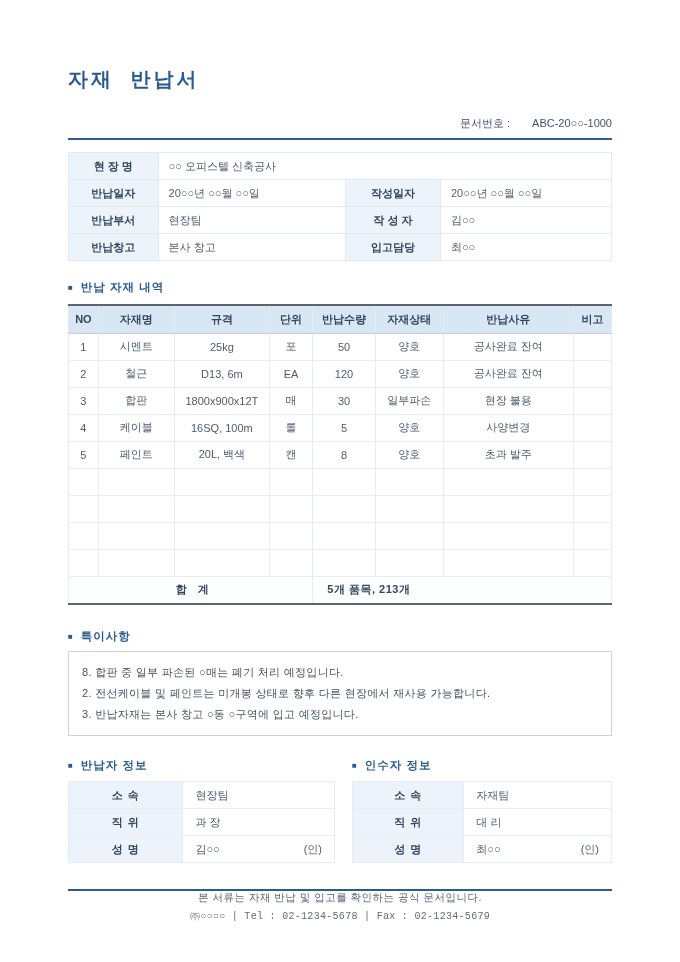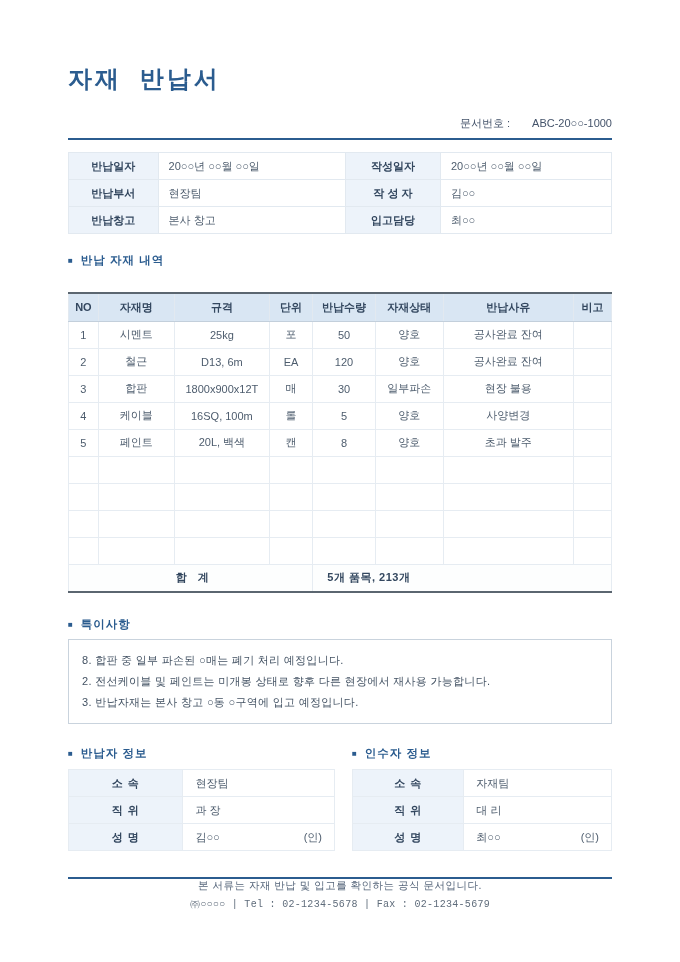--- a/index.html
+++ b/index.html
@@ -8,21 +8,21 @@
     width: 680px; height: 962px;
     font-family: "Liberation Sans", "DejaVu Sans", sans-serif;
     color: #4d5c6d;
     position: relative;
     overflow: hidden;
   }
   .content { padding: 64px 68px 0 68px; width: 680px; }
 
   
   h1.title {
-    color: #2b5c8f; font-size: 24px; font-weight: bold;
+    color: #2b5c8f; font-size: 20px; font-weight: bold;
     letter-spacing: 3px; word-spacing: 8px; line-height: 30px;
   }
 
   
   .docno-row { margin-top: 22px; text-align: right; font-size: 11px; color: #44536a; }
   .docno-row .lab { margin-right: 22px; }
   .rule { margin-top: 7px; border-top: 2px solid #2b5c8f; }
 
   
   table { border-collapse: collapse; width: 100%; table-layout: fixed; }
@@ -40,21 +40,21 @@
   
   .section-header {
     display: flex; align-items: center; gap: 7px;
     color: #2b5c8f; font-size: 11.5px; font-weight: bold; letter-spacing: 1px;
   }
   .section-header .bullet { font-size: 8px; line-height: 1; color: #2b5c8f; }
   .sh-materials { margin-top: 19px; }
   .sh-notes { margin-top: 24px; }
 
   
-  .mat-table { margin-top: 24px; border-top: 2px solid #5b6670; border-bottom: 2px solid #5b6670; }
+  .mat-table { margin-top: 9px; border-top: 2px solid #5b6670; border-bottom: 2px solid #5b6670; }
   .mat-table th {
     height: 28px; background: #d9e6f3; color: #33475f; font-weight: bold;
     border: 1px solid #e2e9f0; border-bottom: 1px solid #c3cfdb; text-align: center;
   }
   .mat-table td {
     height: 27px; border: 1px solid #e6ecf2; text-align: center; color: #4d5c6d;
     padding: 0 4px; overflow: hidden; white-space: nowrap;
   }
   .mat-table tr.total td {
     height: 28px; background: #fdfefe; border-top: 1px solid #ccd7e1;
@@ -100,20 +100,24 @@
   <div class="rule"></div>
 
   <table class="info-table">
     <colgroup>
         <col style="width:16.5%">
         <col style="width:34.5%">
         <col style="width:17.5%">
         <col style="width:31.5%">
       </colgroup>
     <tbody id="info-body">
+        <tr>
+          <td class="lbl">현 장 명</td>
+          <td class="val" colspan="3">○○ 오피스텔 신축공사</td>
+        </tr>
         <tr>
           <td class="lbl">반납일자</td>
           <td class="val">20○○년 ○○월 ○○일</td>
           <td class="lbl">작성일자</td>
           <td class="val">20○○년 ○○월 ○○일</td>
         </tr>
         <tr>
           <td class="lbl">반납부서</td>
           <td class="val">현장팀</td>
           <td class="lbl">작 성 자</td>

